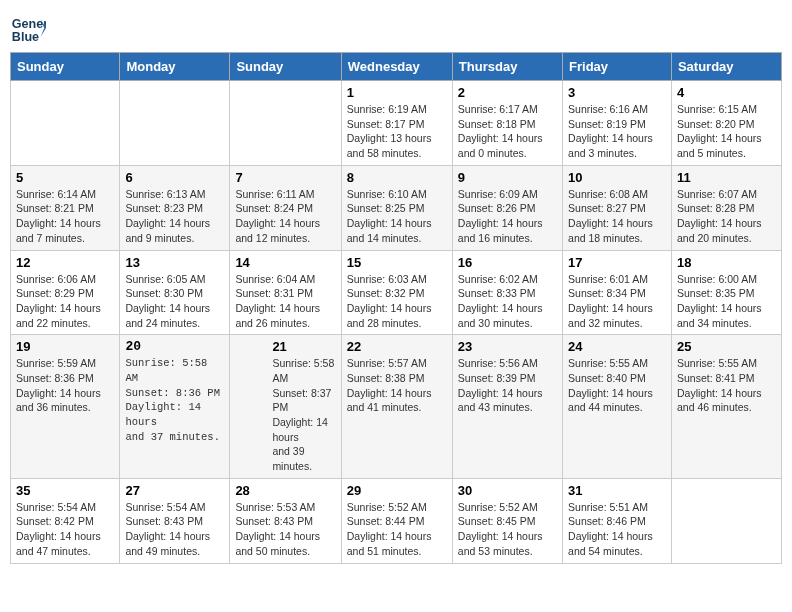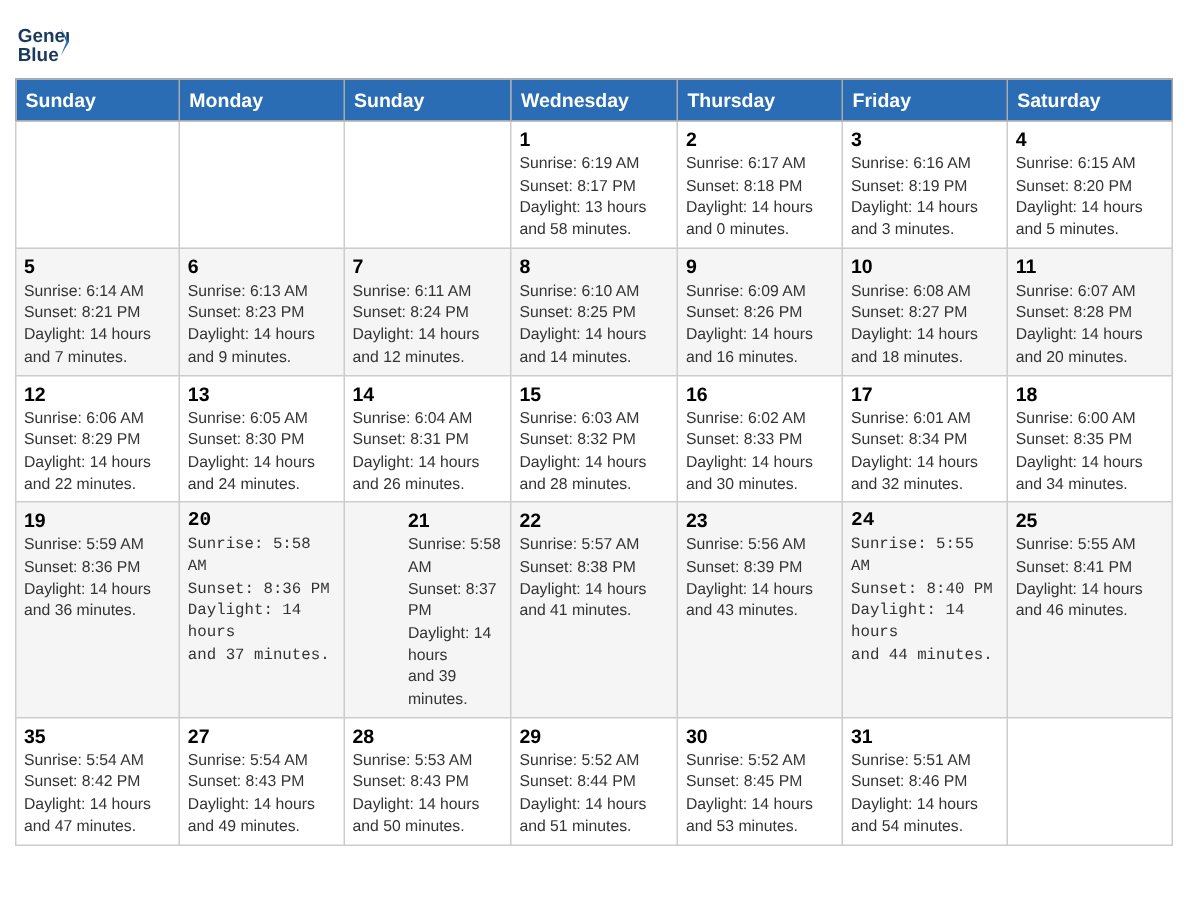--- a/index.html
+++ b/index.html
@@ -205,21 +205,21 @@
           <div class="day-info">Sunrise: 5:58 AM<br>Sunset: 8:37 PM<br>Daylight: 14 hours<br>and 39 minutes.</div>
         </td>
         <td style="background: rgb(245, 245, 245);">
           <div class="day-num">22</div>
           <div class="day-info">Sunrise: 5:57 AM<br>Sunset: 8:38 PM<br>Daylight: 14 hours<br>and 41 minutes.</div>
         </td>
         <td style="background: rgb(245, 245, 245);">
           <div class="day-num">23</div>
           <div class="day-info">Sunrise: 5:56 AM<br>Sunset: 8:39 PM<br>Daylight: 14 hours<br>and 43 minutes.</div>
         </td>
-        <td style="background: rgb(245, 245, 245); font-family: Liberation Mono, monospace;">
+        <td style="background: rgb(245, 245, 245);">
           <div class="day-num">24</div>
           <div class="day-info">Sunrise: 5:55 AM<br>Sunset: 8:40 PM<br>Daylight: 14 hours<br>and 44 minutes.</div>
         </td>
         <td style="background: rgb(245, 245, 245); margin-left: 10px;">
           <div class="day-num">25</div>
           <div class="day-info">Sunrise: 5:55 AM<br>Sunset: 8:41 PM<br>Daylight: 14 hours<br>and 46 minutes.</div>
         </td>
       </tr>
       <tr>
         <td>

